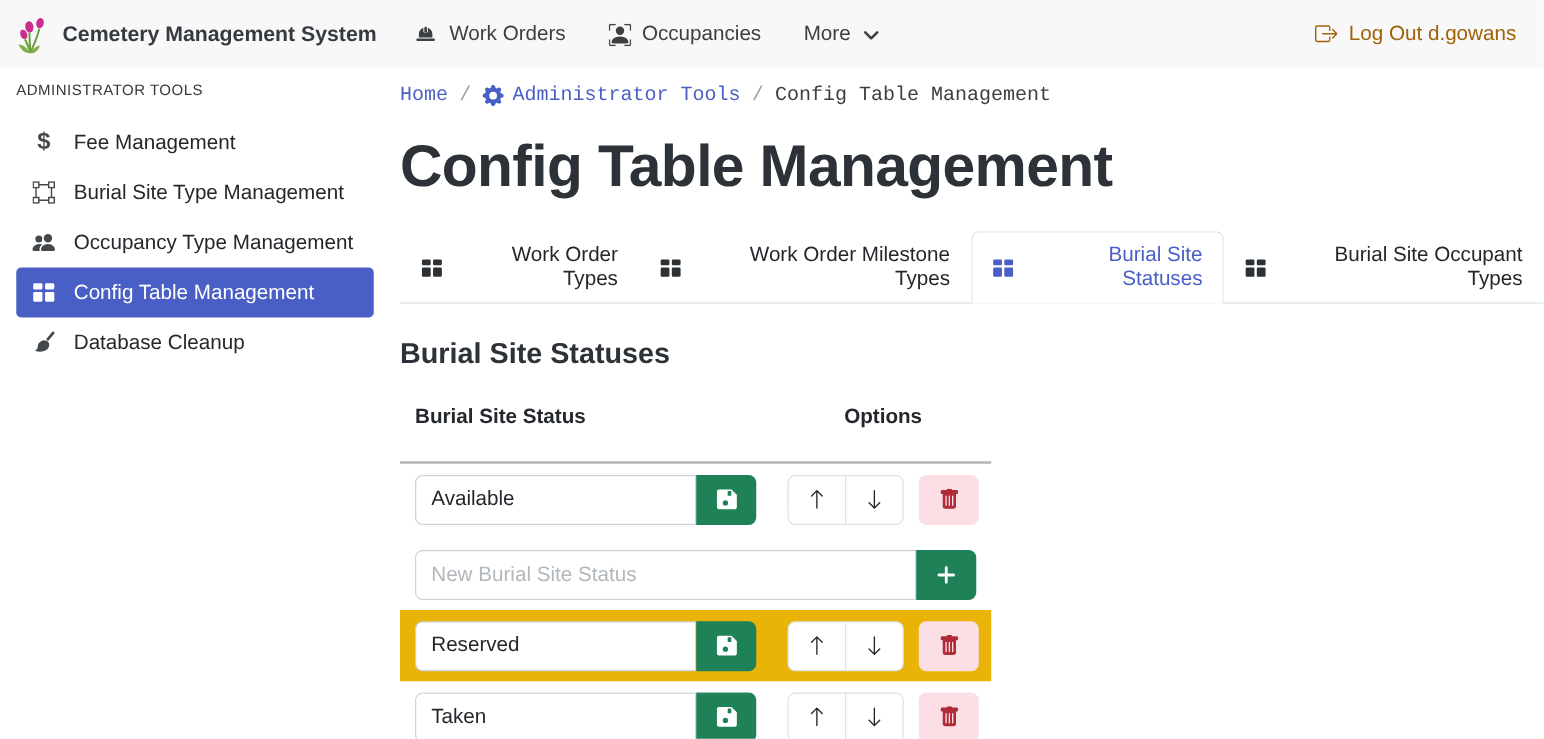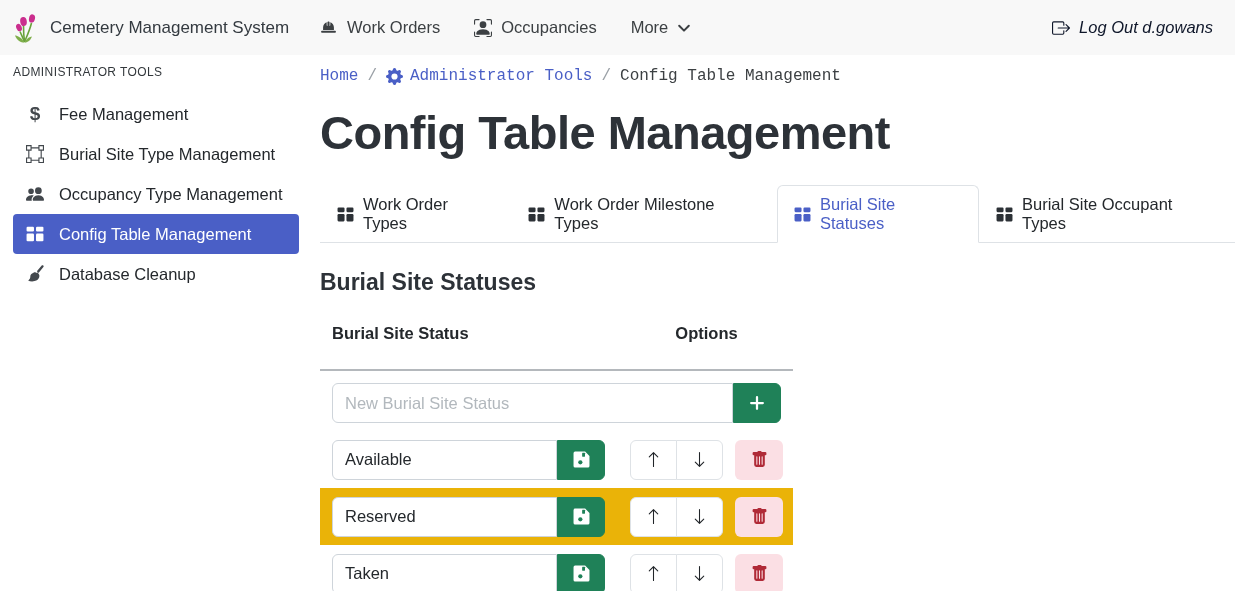--- a/index.html
+++ b/index.html
@@ -10,29 +10,29 @@
   }
   .icon { display: inline-flex; align-items: center; justify-content: center; }
   .icon svg { display: block; }
 
   
   .navbar {
     height: 55px; background: #f8f8f8; display: flex; align-items: center;
     padding: 0 22px 0 14px; width: 100%;
   }
   .brand { display: flex; align-items: center; gap: 10px; cursor: pointer; }
-  .brand-text { font-size: 17px; font-weight: 400; color: #343a40; text-align: center; }
+  .brand-text { font-size: 17px; font-weight: 700; color: #343a40; text-align: center; }
   .nav-links { display: flex; align-items: center; margin-left: 30px; gap: 34px; text-align: center; }
   .nav-link {
     display: flex; align-items: center; gap: 9px; font-size: 16.5px;
     color: #3c4043; cursor: pointer;
   }
   .nav-link .icon { color: #3c4043; }
-  .logout-link { margin-left: auto; display: flex; align-items: flex-end; gap: 9px;
-    font-size: 16.5px; color: #0f172a; cursor: pointer; font-style: italic; }
+  .logout-link { margin-left: auto; display: flex; align-items: flex-start; gap: 9px;
+    font-size: 16.5px; color: #a16207; cursor: pointer; }
 
   
   .sidebar { position: absolute; top: 55px; left: 0; width: 312px; padding-top: 10px; }
   .sidebar-heading {
     font-size: 12px; color: #33383c; letter-spacing: .4px; padding-left: 13px;
     margin-bottom: 15px; font-weight: 400;
   }
   .sidebar-item {
     display: flex; align-items: center; gap: 13px; height: 40px;
     margin: 0 13px; padding: 0 11px; border-radius: 4px;
@@ -50,21 +50,21 @@
   .crumb-link { display: flex; align-items: center; gap: 7px; color: #4a5fc6; cursor: pointer; }
   .crumb-link .icon { color: #4a5fc6; }
   .crumb-sep { color: #9aa0a6; }
   .crumb-current { color: #3c4043; }
 
   .page-title {
     font-size: 47px; font-weight: 700; color: #2d3238;
     margin-top: 15px; line-height: 62px; letter-spacing: -0.5px;
   }
 
-  .tabs { display: flex; border-bottom: 1px solid #dee2e6; margin-top: 21px; }
+  .tabs { display: flex; border-bottom: 1px solid #dee2e6; margin-top: 21px; text-align: right; }
   .tab {
     display: flex; align-items: center; gap: 9px; padding: 9px 16px;
     font-size: 16.5px; color: #24282c; cursor: pointer; margin-bottom: -1px;
     border: 1px solid transparent; border-radius: 6px 6px 0 0; background: transparent;
   }
   .tab .icon { color: #2c3136; }
   .tab.active { background: #fff; border-color: #dee2e6 #dee2e6 #fff; color: #4a5fc6; }
   .tab.active .icon { color: #4a5fc6; }
 
   .section-heading { font-size: 23px; font-weight: 700; color: #2d3238; margin-top: 26px; }
@@ -299,71 +299,71 @@
   <table class="status-table">
     <thead>
       <tr>
         <th class="col-status">Burial Site Status</th>
         <th class="col-options">Options</th>
       </tr>
     </thead>
     <tbody>
 
       <tr>
+        <td>
+          <div class="input-group edit-group">
+            <input class="form-input" type="text" value="Available" style="">
+            <button class="btn-success">
+              <span class="icon">
+                <svg width="17" height="17" viewBox="0 0 16 16">
+                    <path fill="#fff" d="M2 .5h9.4L15.5 4.6V14a1.5 1.5 0 0 1-1.5 1.5H2A1.5 1.5 0 0 1 .5 14V2A1.5 1.5 0 0 1 2 .5z"></path>
+                    <rect x="8.6" y="1.6" width="2.7" height="3.7" rx=".4" fill="#1f8158"></rect>
+                    <circle cx="6.9" cy="10.7" r="2" fill="#1f8158"></circle>
+                  </svg>
+              </span>
+            </button>
+          </div>
+        </td>
+        <td class="cell-options">
+          <div class="options-wrap">
+            <div class="move-group">
+              <button class="move-btn">
+                <span class="icon">
+                  <svg width="17" height="17" viewBox="0 0 16 16" fill="currentColor">
+                      <path d="M8 15a.5.5 0 0 0 .5-.5V2.707l3.146 3.147a.5.5 0 0 0 .708-.708l-4-4a.5.5 0 0 0-.708 0l-4 4a.5.5 0 1 0 .708.708L7.5 2.707V14.5a.5.5 0 0 0 .5.5"></path>
+                    </svg>
+                </span>
+              </button>
+              <button class="move-btn">
+                <span class="icon">
+                  <svg width="17" height="17" viewBox="0 0 16 16" fill="currentColor">
+                      <path d="M8 1a.5.5 0 0 1 .5.5v11.793l3.146-3.147a.5.5 0 0 1 .708.708l-4 4a.5.5 0 0 1-.708 0l-4-4a.5.5 0 0 1 .708-.708L7.5 13.293V1.5A.5.5 0 0 1 8 1"></path>
+                    </svg>
+                </span>
+              </button>
+            </div>
+            <button class="delete-btn">
+              <span class="icon">
+                <svg width="17" height="17" viewBox="0 0 16 16" fill="currentColor">
+                    <path d="M2.5 1a1 1 0 0 0-1 1v1a1 1 0 0 0 1 1H3v9a2 2 0 0 0 2 2h6a2 2 0 0 0 2-2V4h.5a1 1 0 0 0 1-1V2a1 1 0 0 0-1-1H10a1 1 0 0 0-1-1H7a1 1 0 0 0-1 1zm3 4a.5.5 0 0 1 .5.5v7a.5.5 0 0 1-1 0v-7a.5.5 0 0 1 .5-.5M8 5a.5.5 0 0 1 .5.5v7a.5.5 0 0 1-1 0v-7A.5.5 0 0 1 8 5m3 .5v7a.5.5 0 0 1-1 0v-7a.5.5 0 0 1 1 0"></path>
+                  </svg>
+              </span>
+            </button>
+          </div>
+        </td>
+      </tr>
+
+      <tr>
         <td class="cell-new" colspan="2">
           <div class="input-group new-group">
             <input class="form-input" type="text" placeholder="New Burial Site Status" style="">
             <button class="btn-success">
               <span class="icon">
                 <svg width="18" height="18" viewBox="0 0 16 16" fill="none">
                     <path d="M8 2.8v10.4M2.8 8h10.4" stroke="#fff" stroke-width="2" stroke-linecap="round"></path>
-                  </svg>
-              </span>
-            </button>
-          </div>
-        </td>
-      </tr>
-
-      <tr>
-        <td>
-          <div class="input-group edit-group">
-            <input class="form-input" type="text" value="Available" style="">
-            <button class="btn-success">
-              <span class="icon">
-                <svg width="17" height="17" viewBox="0 0 16 16">
-                    <path fill="#fff" d="M2 .5h9.4L15.5 4.6V14a1.5 1.5 0 0 1-1.5 1.5H2A1.5 1.5 0 0 1 .5 14V2A1.5 1.5 0 0 1 2 .5z"></path>
-                    <rect x="8.6" y="1.6" width="2.7" height="3.7" rx=".4" fill="#1f8158"></rect>
-                    <circle cx="6.9" cy="10.7" r="2" fill="#1f8158"></circle>
-                  </svg>
-              </span>
-            </button>
-          </div>
-        </td>
-        <td class="cell-options">
-          <div class="options-wrap">
-            <div class="move-group">
-              <button class="move-btn">
-                <span class="icon">
-                  <svg width="17" height="17" viewBox="0 0 16 16" fill="currentColor">
-                      <path d="M8 15a.5.5 0 0 0 .5-.5V2.707l3.146 3.147a.5.5 0 0 0 .708-.708l-4-4a.5.5 0 0 0-.708 0l-4 4a.5.5 0 1 0 .708.708L7.5 2.707V14.5a.5.5 0 0 0 .5.5"></path>
-                    </svg>
-                </span>
-              </button>
-              <button class="move-btn">
-                <span class="icon">
-                  <svg width="17" height="17" viewBox="0 0 16 16" fill="currentColor">
-                      <path d="M8 1a.5.5 0 0 1 .5.5v11.793l3.146-3.147a.5.5 0 0 1 .708.708l-4 4a.5.5 0 0 1-.708 0l-4-4a.5.5 0 0 1 .708-.708L7.5 13.293V1.5A.5.5 0 0 1 8 1"></path>
-                    </svg>
-                </span>
-              </button>
-            </div>
-            <button class="delete-btn">
-              <span class="icon">
-                <svg width="17" height="17" viewBox="0 0 16 16" fill="currentColor">
-                    <path d="M2.5 1a1 1 0 0 0-1 1v1a1 1 0 0 0 1 1H3v9a2 2 0 0 0 2 2h6a2 2 0 0 0 2-2V4h.5a1 1 0 0 0 1-1V2a1 1 0 0 0-1-1H10a1 1 0 0 0-1-1H7a1 1 0 0 0-1 1zm3 4a.5.5 0 0 1 .5.5v7a.5.5 0 0 1-1 0v-7a.5.5 0 0 1 .5-.5M8 5a.5.5 0 0 1 .5.5v7a.5.5 0 0 1-1 0v-7A.5.5 0 0 1 8 5m3 .5v7a.5.5 0 0 1-1 0v-7a.5.5 0 0 1 1 0"></path>
                   </svg>
               </span>
             </button>
           </div>
         </td>
       </tr>
 
       <tr class="striped">
         <td>
           <div class="input-group edit-group">

